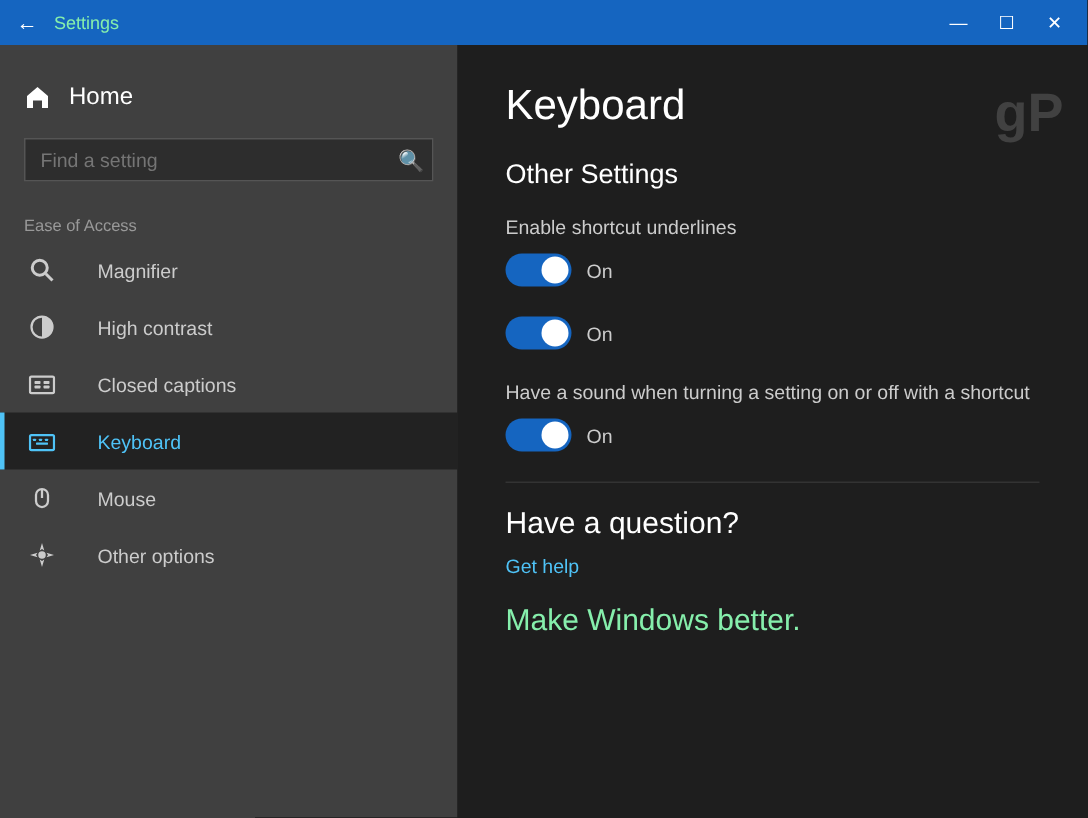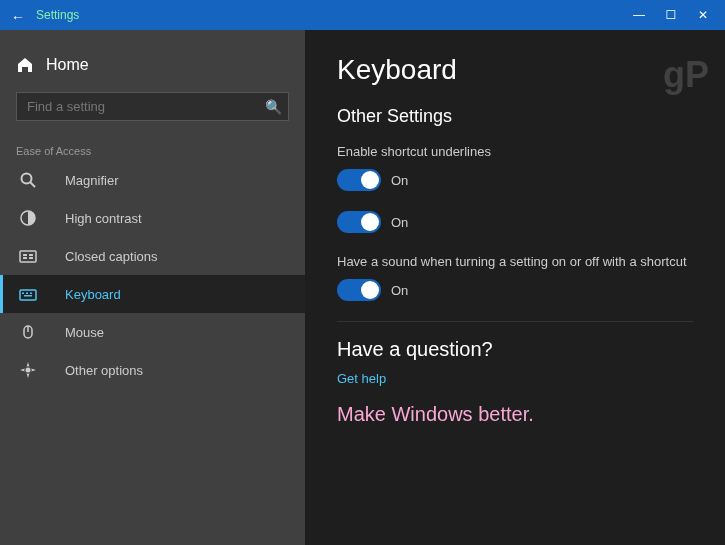--- a/index.html
+++ b/index.html
@@ -198,21 +198,21 @@
     }
     .get-help-link {
       font-size: 13px;
       color: #4fc3f7;
       cursor: pointer;
       text-decoration: none;
     }
     .make-better-title {
       font-size: 20px;
       font-weight: 300;
-      color: #f9a8d4;
+      color: #86efac;
       margin-top: 16px;
     }
 
     
     .watermark {
       position: absolute;
       top: 24px;
       right: 16px;
       font-size: 36px;
       font-weight: bold;

